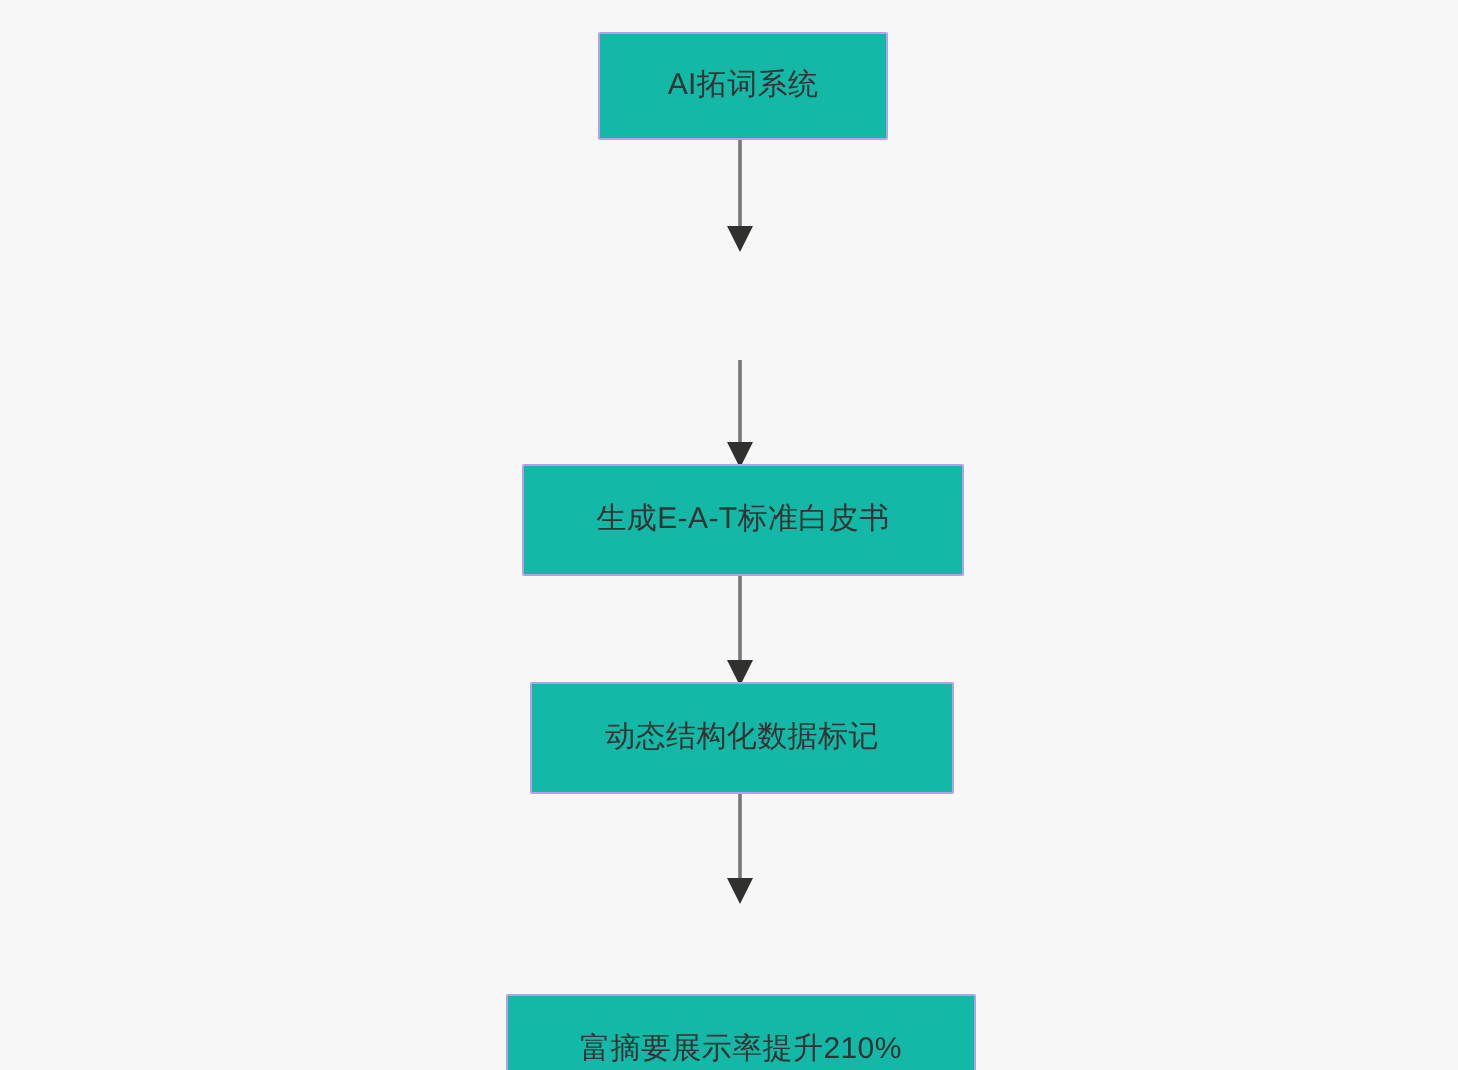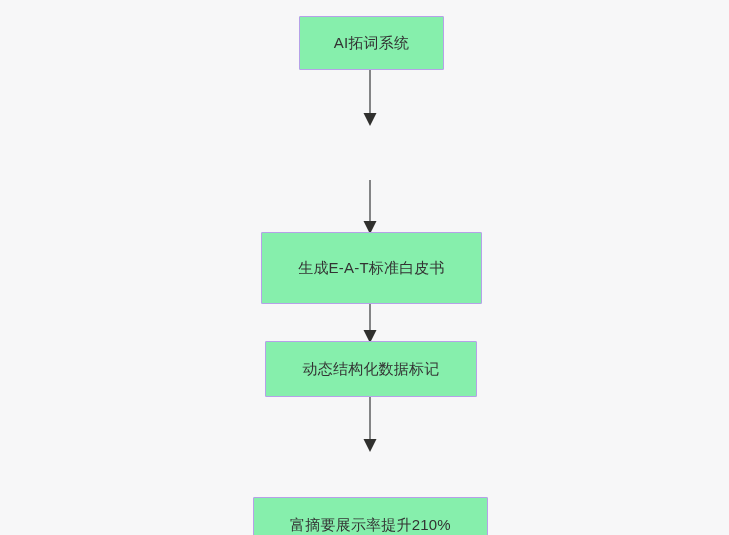--- a/index.html
+++ b/index.html
@@ -14,21 +14,21 @@
     overflow: hidden;
   }
   #flowchart-canvas {
     position: relative;
     width: 729px;
     height: 535px;
   }
   .node {
     position: absolute;
     box-sizing: border-box;
-    background: #86efac;
+    background: #14b8a6;
     border: 1.5px solid #b6a1e8;
     border-radius: 1px;
     display: flex;
     align-items: center;
     justify-content: center;
     color: #333333;
     font-size: 15px;
     line-height: 1.2;
     letter-spacing: 0.2px;
     white-space: nowrap;
@@ -74,21 +74,21 @@
   <svg class="edge" style="left:355px; top:395px; width:30px; height:59px;" viewBox="0 0 30 59">
     <path class="edge-line" d="M15,2 L15,47"></path>
     <path class="edge-head" d="M15,57 L8.5,44 L21.5,44 Z"></path>
   </svg>
 
   <div class="node" style="left:299px; top:16px; width:145px; height:54px;">
     <span class="node-label">AI拓词系统</span>
   </div>
 
 
-  <div class="node" style="left:261px; top:232px; width:221px; height:72px;align-items:center;">
+  <div class="node" style="left:261px; top:232px; width:221px; height:56px;align-items:center;">
     <span class="node-label">生成E-A-T标准白皮书</span>
   </div>
 
   <div class="node" style="left:265px; top:341px; width:212px; height:56px;">
     <span class="node-label">动态结构化数据标记</span>
   </div>
 
   <div class="node" style="left:253px; top:450px; width:235px; height:56px;margin-top:47px;">
     <span class="node-label">富摘要展示率提升210%</span>
   </div>

